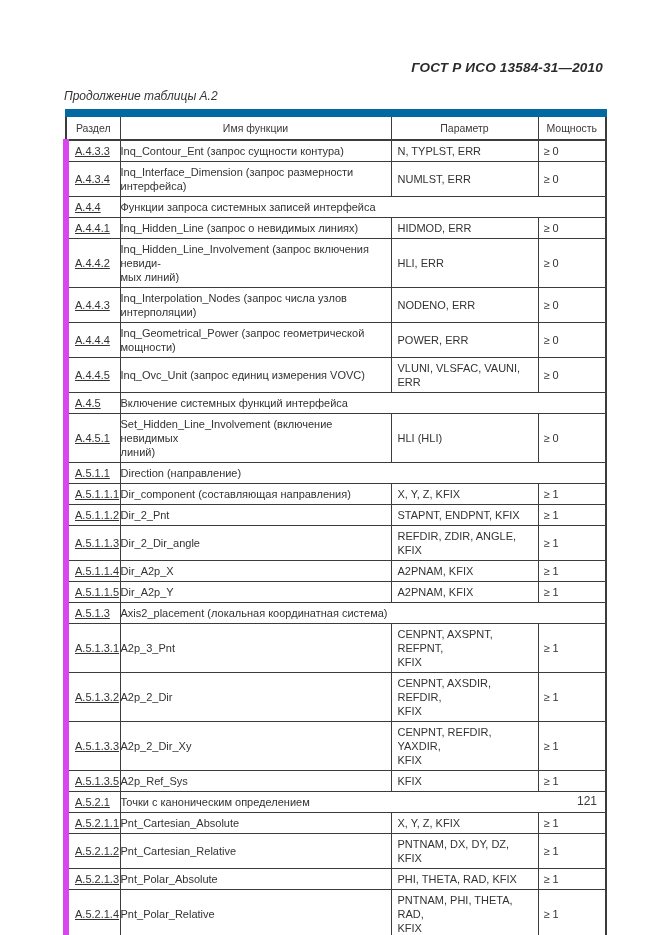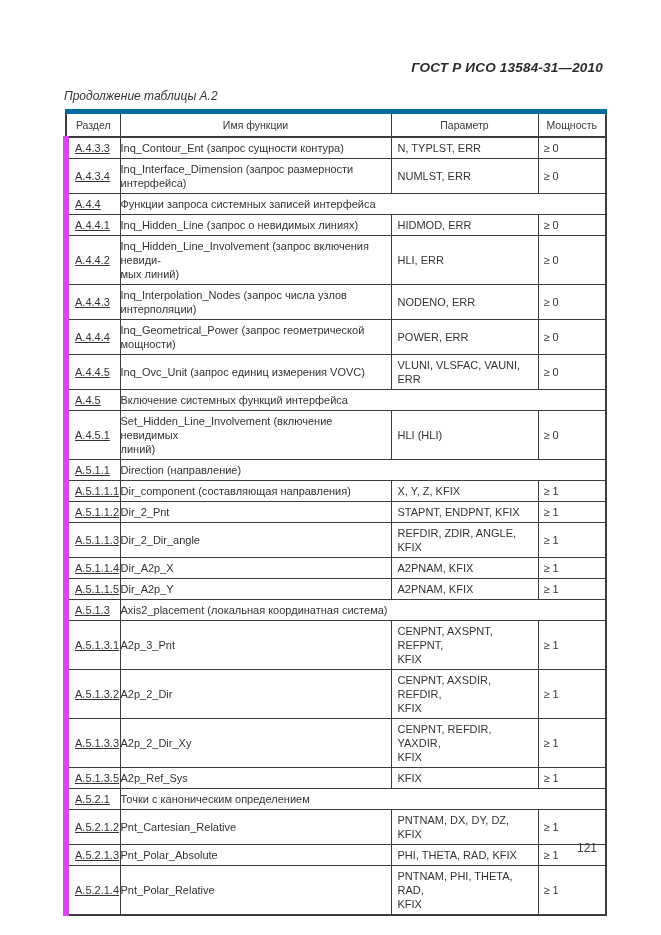--- a/index.html
+++ b/index.html
@@ -48,37 +48,37 @@
     border: 1px solid #3c3c3c;
     vertical-align: middle;
     line-height: 14px;
     overflow: hidden;
   }
   table.main-table th {
     font-weight: normal;
     text-align: center;
     color: #3a3a3a;
     padding: 4px 2px;
-    border-top: 5px solid #0369a1;
+    border-top: 8px solid #0369a1;
     border-bottom: 2px solid #3c3c3c;
     font-size: 10.5px;
   }
   table.main-table th:first-child { border-left: 2px solid #3c3c3c; }
   table.main-table th:last-child  { border-right: 2px solid #3c3c3c; }
   table.main-table td { padding: 3px 5px; }
   table.main-table td.c-sec   { padding-left: 6px; }
   table.main-table td.c-name  { padding-left: 0; white-space: pre-line; }
   table.main-table td.c-param { padding-left: 6px; white-space: pre-line; margin-left: 24px; }
   table.main-table td.c-power { padding-left: 5px; }
   table.main-table tr td:first-child { border-left: 6px solid #d946ef; text-decoration: underline; }
   table.main-table tr td:last-child  { border-right: 2px solid #3c3c3c; }
   table.main-table tr:last-child td  { border-bottom: 2px solid #3c3c3c; }
   .page-number {
     position: absolute;
-    top: 841px;
+    top: 794px;
     right: 64px;
     font-size: 12px;
     color: #3a3a3a;
   }
 </style>
 </head>
 <body>
 
 <div class="doc-header">ГОСТ Р ИСО 13584-31—2010</div>
 
@@ -221,20 +221,26 @@
         <td class="c-sec">A.5.1.3.5</td>
         <td class="c-name">A2p_Ref_Sys</td>
         <td class="c-param">KFIX</td>
         <td class="c-power">≥ 1</td>
       </tr>
       <tr>
         <td class="c-sec">A.5.2.1</td>
         <td class="c-name" colspan="3">Точки с каноническим определением</td>
       </tr>
       <tr>
+        <td class="c-sec">A.5.2.1.1</td>
+        <td class="c-name">Pnt_Cartesian_Absolute</td>
+        <td class="c-param">X, Y, Z, KFIX</td>
+        <td class="c-power">≥ 1</td>
+      </tr>
+      <tr>
         <td class="c-sec">A.5.2.1.2</td>
         <td class="c-name">Pnt_Cartesian_Relative</td>
         <td class="c-param">PNTNAM, DX, DY, DZ, KFIX</td>
         <td class="c-power">≥ 1</td>
       </tr>
       <tr>
         <td class="c-sec">A.5.2.1.3</td>
         <td class="c-name">Pnt_Polar_Absolute</td>
         <td class="c-param">PHI, THETA, RAD, KFIX</td>
         <td class="c-power">≥ 1</td>

